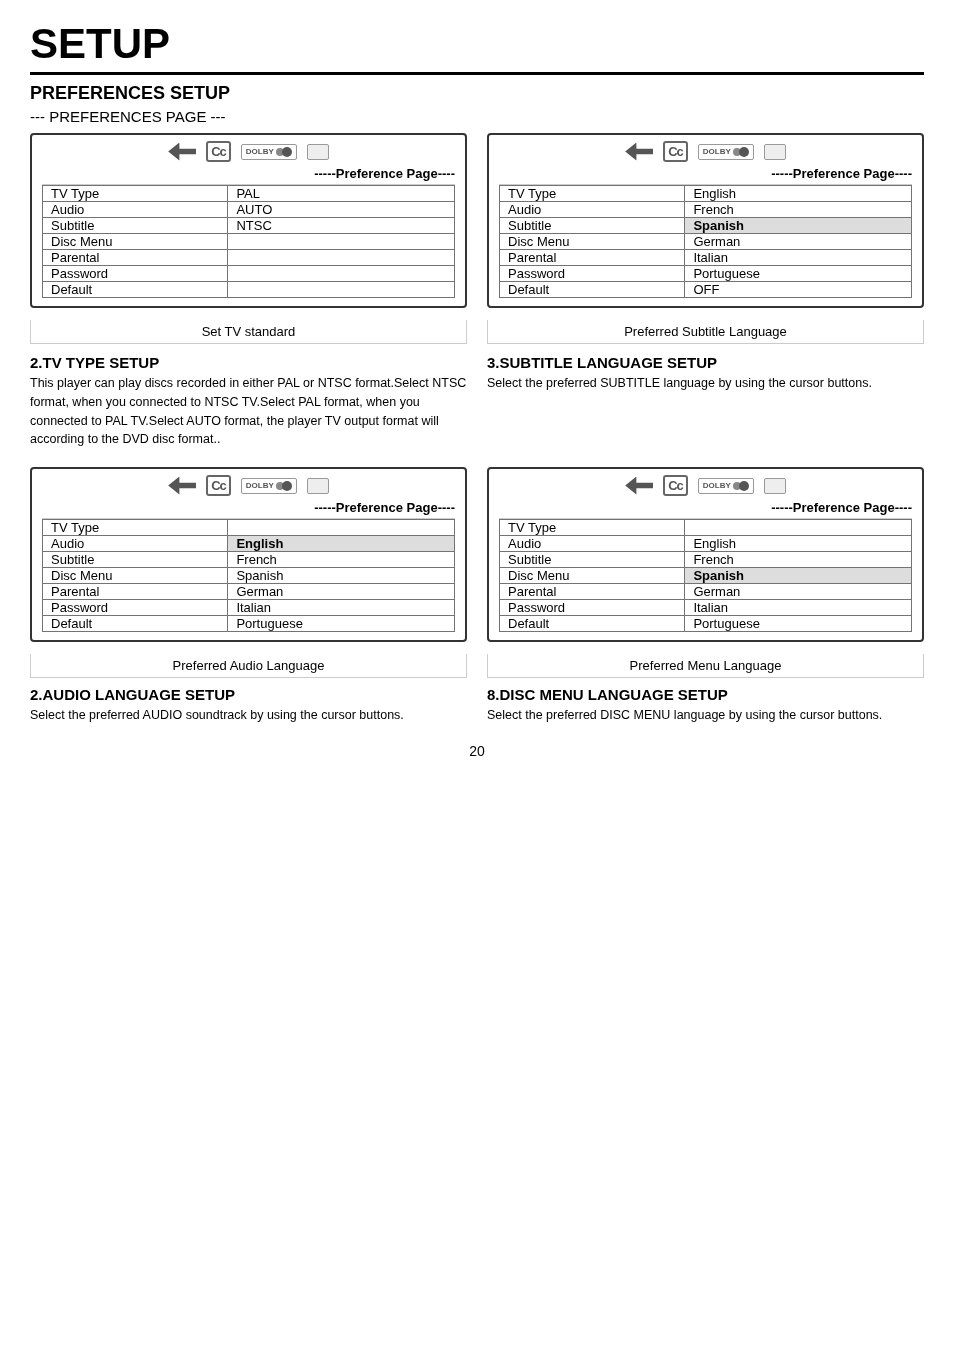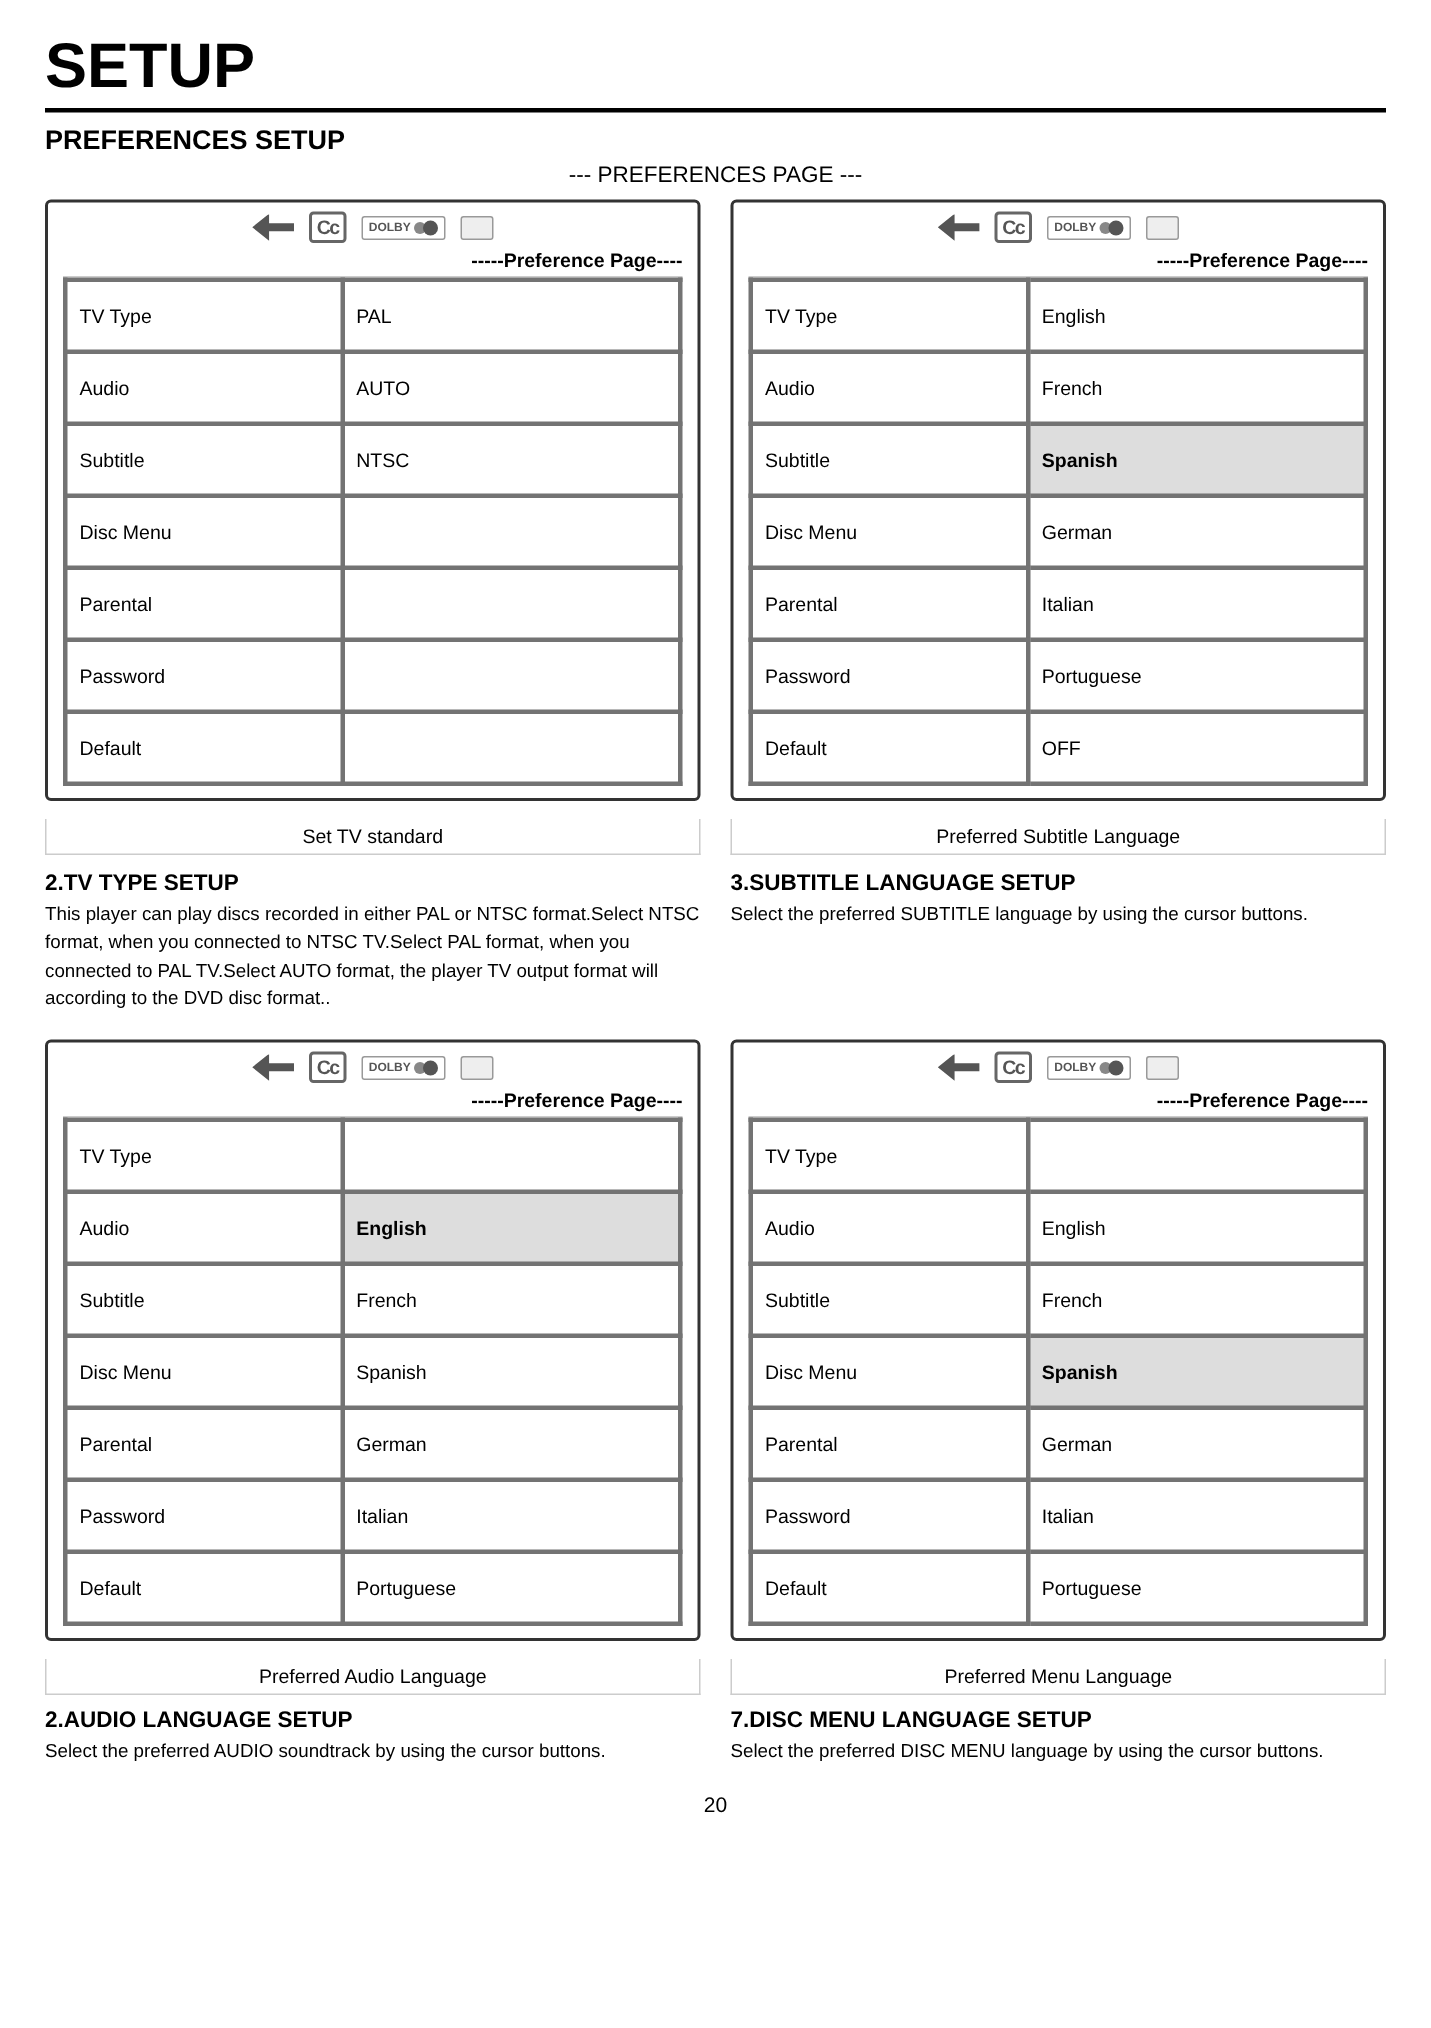--- a/index.html
+++ b/index.html
@@ -17,21 +17,20 @@
       border-bottom: 3px solid #000;
       padding-bottom: 4px;
       margin-bottom: 8px;
     }
     h2.section-title {
       font-size: 18px;
       font-weight: 900;
       margin-bottom: 4px;
     }
     .subtitle-center {
-      text-align: center;
       font-size: 15px;
       margin-bottom: 8px;
     }
     .two-col {
       display: flex;
       gap: 20px;
       margin-bottom: 10px;
     }
     .col {
       flex: 1;
@@ -110,22 +109,22 @@
       font-weight: bold;
       border-bottom: 1px solid #ccc;
       padding-bottom: 3px;
       margin-bottom: 0;
     }
     .pref-table {
       width: 100%;
       border-collapse: collapse;
     }
     .pref-table td {
-      border: 3px solid #737373;
-      padding: 15px 8px;
+      border: 1px solid #737373;
+      padding: 0 8px;
       font-size: 13px;
     }
     .pref-table td.label-cell {
       background: #fff;
       width: 45%;
     }
     .pref-table td.value-cell {
       background: #fff;
       font-weight: normal;
     }
@@ -382,19 +381,19 @@
             </tr>
         <tr>
               <td class="label-cell">Default</td>
               <td class="value-cell">Portuguese</td>
             </tr>
       </tbody>
         </table>
     </div>
     <div class="pref-footer">Preferred Menu Language</div>
     <div class="setup-section" style="margin-top:8px;">
-      <h3>7.DISC MENU LANGUAGE SETUP</h3>
+      <h3>8.DISC MENU LANGUAGE SETUP</h3>
       <p>Select the preferred DISC MENU language by using the cursor buttons.</p>
     </div>
   </div>
 </div>
 
 <div class="page-number">20</div>
 
 </body></html>

